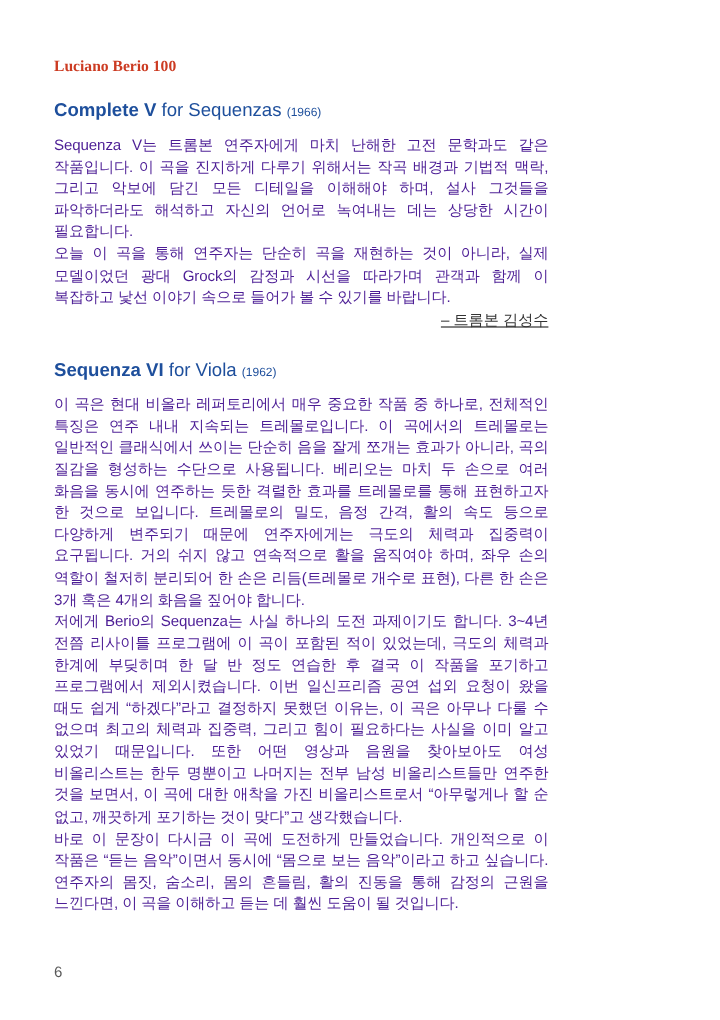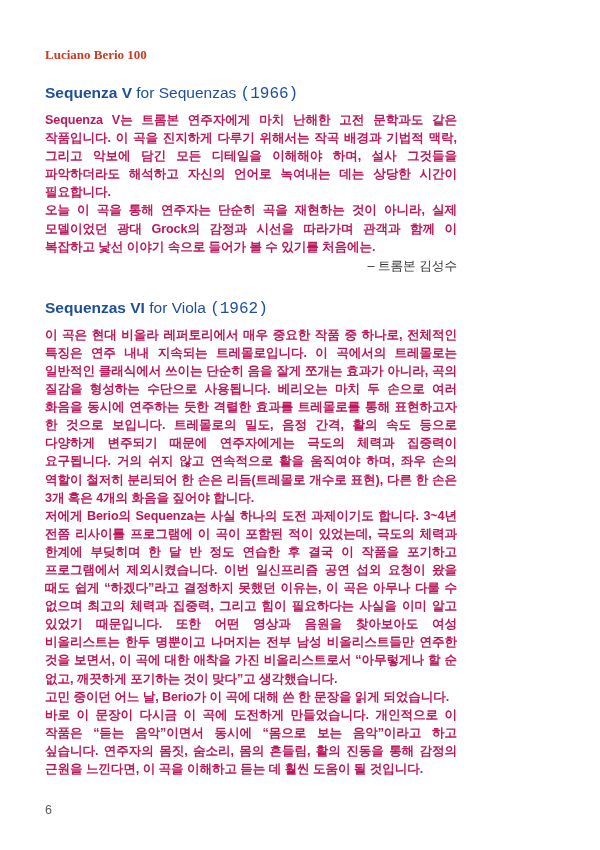--- a/index.html
+++ b/index.html
@@ -29,37 +29,37 @@
   .brand .accent { color: #ef8b33; }
   
   .sec-title {
     color: #1e4f9c;
     font-size: 15.5px;
     line-height: 18px;
     margin-bottom: 8px;
     font-weight: normal;
   }
   .sec-title .t-bold { font-weight: bold; letter-spacing: 0; }
-  .sec-title .t-year { font-size: 16px; font-family: Liberation Mono, monospace; }
+  .sec-title .t-year { font-size: 10px; }
   
   .body-text p {
     font-size: 12.6px;
     line-height: 18.1px;
-    color: #be185d;
+    color: #4c1d95;
     text-align: justify;
     word-break: keep-all;
     letter-spacing: -0.1px;
-    font-weight: bold;
   }
   .attribution {
     font-size: 12.6px;
     line-height: 18px;
     color: #333333;
     text-align: right;
     margin-top: 1px;
+    text-decoration: underline;
   }
   .section { margin-bottom: 0; }
   .section + .section { margin-top: 24px; }
   .page-number {
     position: absolute;
     left: 45px;
     bottom: 33px;
     font-size: 12.5px;
     color: #595959;
   }
@@ -67,34 +67,33 @@
 </head>
 <body>
 
 <div class="page">
 
   <header class="brand">
     <div>Luciano Berio 100</div>
   </header>
 
   <section class="section">
-    <h2 class="sec-title"><span class="t-bold">Sequenza V</span> <span>for Sequenzas</span> <span class="t-year">(1966)</span></h2>
+    <h2 class="sec-title"><span class="t-bold">Complete V</span> <span>for Sequenzas</span> <span class="t-year">(1966)</span></h2>
     <div class="body-text">
       <p>Sequenza V는 트롬본 연주자에게 마치 난해한 고전 문학과도 같은 작품입니다. 이 곡을 진지하게 다루기 위해서는 작곡 배경과 기법적 맥락, 그리고 악보에 담긴 모든 디테일을 이해해야 하며, 설사 그것들을 파악하더라도 해석하고 자신의 언어로 녹여내는 데는 상당한 시간이 필요합니다.</p>
-      <p>오늘 이 곡을 통해 연주자는 단순히 곡을 재현하는 것이 아니라, 실제 모델이었던 광대 Grock의 감정과 시선을 따라가며 관객과 함께 이 복잡하고 낯선 이야기 속으로 들어가 볼 수 있기를 처음에는.</p>
+      <p>오늘 이 곡을 통해 연주자는 단순히 곡을 재현하는 것이 아니라, 실제 모델이었던 광대 Grock의 감정과 시선을 따라가며 관객과 함께 이 복잡하고 낯선 이야기 속으로 들어가 볼 수 있기를 바랍니다.</p>
     </div>
     <div class="attribution">– 트롬본 김성수</div>
   </section>
 
   <section class="section">
-    <h2 class="sec-title"><span class="t-bold">Sequenzas VI</span> <span>for Viola</span> <span class="t-year">(1962)</span></h2>
+    <h2 class="sec-title"><span class="t-bold">Sequenza VI</span> <span>for Viola</span> <span class="t-year">(1962)</span></h2>
     <div class="body-text">
       <p>이 곡은 현대 비올라 레퍼토리에서 매우 중요한 작품 중 하나로, 전체적인 특징은 연주 내내 지속되는 트레몰로입니다. 이 곡에서의 트레몰로는 일반적인 클래식에서 쓰이는 단순히 음을 잘게 쪼개는 효과가 아니라, 곡의 질감을 형성하는 수단으로 사용됩니다. 베리오는 마치 두 손으로 여러 화음을 동시에 연주하는 듯한 격렬한 효과를 트레몰로를 통해 표현하고자 한 것으로 보입니다. 트레몰로의 밀도, 음정 간격, 활의 속도 등으로 다양하게 변주되기 때문에 연주자에게는 극도의 체력과 집중력이 요구됩니다. 거의 쉬지 않고 연속적으로 활을 움직여야 하며, 좌우 손의 역할이 철저히 분리되어 한 손은 리듬(트레몰로 개수로 표현), 다른 한 손은 3개 혹은 4개의 화음을 짚어야 합니다.</p>
       <p>저에게 Berio의 Sequenza는 사실 하나의 도전 과제이기도 합니다. 3~4년 전쯤 리사이틀 프로그램에 이 곡이 포함된 적이 있었는데, 극도의 체력과 한계에 부딪히며 한 달 반 정도 연습한 후 결국 이 작품을 포기하고 프로그램에서 제외시켰습니다. 이번 일신프리즘 공연 섭외 요청이 왔을 때도 쉽게 “하겠다”라고 결정하지 못했던 이유는, 이 곡은 아무나 다룰 수 없으며 최고의 체력과 집중력, 그리고 힘이 필요하다는 사실을 이미 알고 있었기 때문입니다. 또한 어떤 영상과 음원을 찾아보아도 여성 비올리스트는 한두 명뿐이고 나머지는 전부 남성 비올리스트들만 연주한 것을 보면서, 이 곡에 대한 애착을 가진 비올리스트로서 “아무렇게나 할 순 없고, 깨끗하게 포기하는 것이 맞다”고 생각했습니다.</p>
-      <p>고민 중이던 어느 날, Berio가 이 곡에 대해 쓴 한 문장을 읽게 되었습니다.</p>
       <p>바로 이 문장이 다시금 이 곡에 도전하게 만들었습니다. 개인적으로 이 작품은 “듣는 음악”이면서 동시에 “몸으로 보는 음악”이라고 하고 싶습니다. 연주자의 몸짓, 숨소리, 몸의 흔들림, 활의 진동을 통해 감정의 근원을 느낀다면, 이 곡을 이해하고 듣는 데 훨씬 도움이 될 것입니다.</p>
 
     </div>
 
   </section>
 
   <div class="page-number">6</div>
 
 </div>
 

